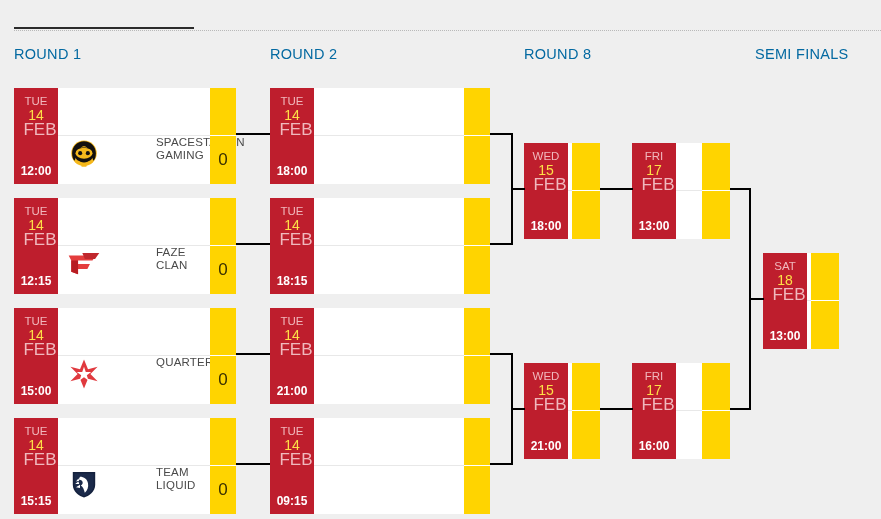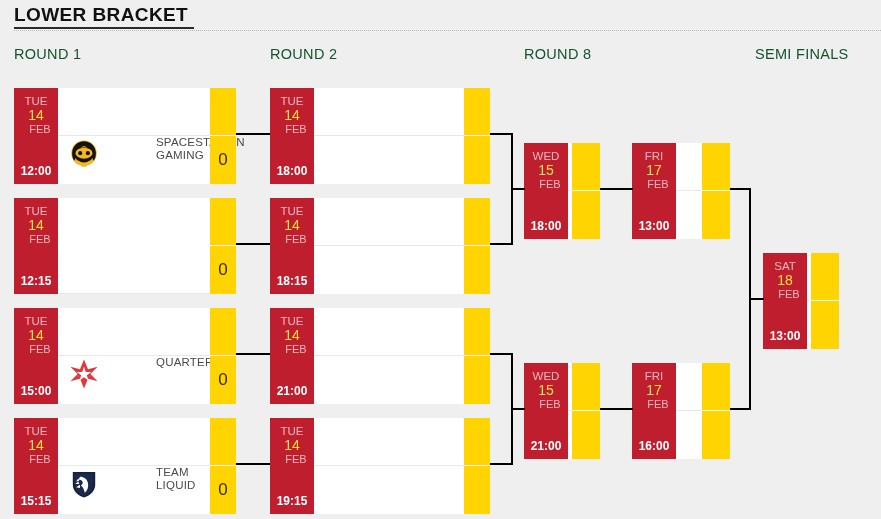--- a/index.html
+++ b/index.html
@@ -20,21 +20,21 @@
   .title-rule {
     position: absolute; left: 14px; top: 27px; width: 180px;
     border-bottom: 2px solid #2b2b2b;
   }
   .title-dots {
     position: absolute; left: 14px; top: 30px; width: 867px;
     border-bottom: 1px dotted #b9b9b9;
   }
   .round-label {
     position: absolute; top: 46px;
-    font-size: 14.5px; color: #14532d; letter-spacing: .3px;
+    font-size: 14.5px; color: #0369a1; letter-spacing: .3px;
     white-space: nowrap;
   }
 
   
   .match {
     position: absolute;
     display: flex;
     background: #ffffff;
     height: 96px;
   }
@@ -43,21 +43,21 @@
     width: 44px; flex: 0 0 44px;
     background: #BE1E2D;
     color: #fff;
     display: flex; flex-direction: column;
     align-items: center;
     padding-top: 7px;
     position: relative;
   }
   .date-block .dow  { font-size: 11.5px; color: #f0b8bd; line-height: 13px; }
   .date-block .dnum { font-size: 14px; font-weight: 400; color: #fde047; line-height: 15px; }
-  .date-block .mon  { font-size: 11px; color: #f0b8bd; line-height: 13px; padding-left: 8px; }
+  .date-block .mon  { font-size: 17px; color: #f0b8bd; line-height: 13px; padding-left: 8px; }
   .date-block .time {
     position: absolute; bottom: 6px; left: 0; right: 0;
     text-align: center; font-size: 12px; font-weight: 700; color: #fff;
   }
 
   .slots { flex: 1 1 auto; display: flex; flex-direction: column; min-width: 0; }
   .slot {
     flex: 1 1 50%;
     display: flex; align-items: flex-start;
     background: #fff;
@@ -93,21 +93,20 @@
   
   .conn { position: absolute; background: #000; }
   .conn.h { height: 2px; }
   .conn.v { width: 2px; }
 </style>
 </head>
 <body>
 
 <div id="stage">
 
-  <div class="bracket-title">LOWER BRACKET</div>
   <div class="title-rule"></div>
   <div class="title-dots"></div>
 
   <div class="round-label" style="left:14px">ROUND 1</div>
   <div class="round-label" style="left:270px">ROUND 2</div>
   <div class="round-label" style="left:524px">ROUND 8</div>
   <div class="round-label" style="left:755px">SEMI FINALS</div>
 
   <div class="match" id="r1m0" style="left:14px;  top:88px;  width:222px;">
       <div class="date-block">
@@ -141,20 +140,30 @@
     </div>
   <div class="match" id="r1m1" style="left:14px;  top:198px; width:222px;">
       <div class="date-block">
         <span class="dow">TUE</span>
         <span class="dnum">14</span>
         <span class="mon">FEB</span>
         <span class="time">12:15</span>
       </div>
       <div class="slots">
         <div class="slot top empty"></div>
+        <div class="slot bottom">
+          <div class="team-logo">
+            <svg viewBox="0 0 40 30" width="34" height="28" aria-hidden="true">
+      <path d="M2 5 L34 5 L30 11 L13 11 L13 15 L27 15 L24 21 L13 21 L13 27 L5 24 L5 11 Z" fill="#E43D3D"></path>
+      <path d="M18 2 L38 2 L33 9 L21 9 Z" fill="#C0272D"></path>
+      <path d="M5 11 L13 11 L13 27 L5 24 Z" fill="#B71C22"></path>
+    </svg>
+          </div>
+          <div class="team-name">FAZE CLAN</div>
+        </div>
       </div>
       <div class="scores">
         <div class="score top"></div>
         <div class="score bottom">0</div>
       </div>
     </div>
   <div class="match" id="r1m2" style="left:14px;  top:308px; width:222px;">
       <div class="date-block">
         <span class="dow">TUE</span>
         <span class="dnum">14</span>
@@ -251,21 +260,21 @@
       <div class="scores">
         <div class="score top"></div>
         <div class="score bottom"></div>
       </div>
     </div>
   <div class="match" id="r2m3" style="left:270px; top:418px; width:220px;">
       <div class="date-block">
         <span class="dow">TUE</span>
         <span class="dnum">14</span>
         <span class="mon">FEB</span>
-        <span class="time">19:15</span>
+        <span class="time">09:15</span>
       </div>
       <div class="slots">
         <div class="slot top empty"></div>
         <div class="slot bottom empty"></div>
       </div>
       <div class="scores">
         <div class="score top"></div>
         <div class="score bottom"></div>
       </div>
     </div>

